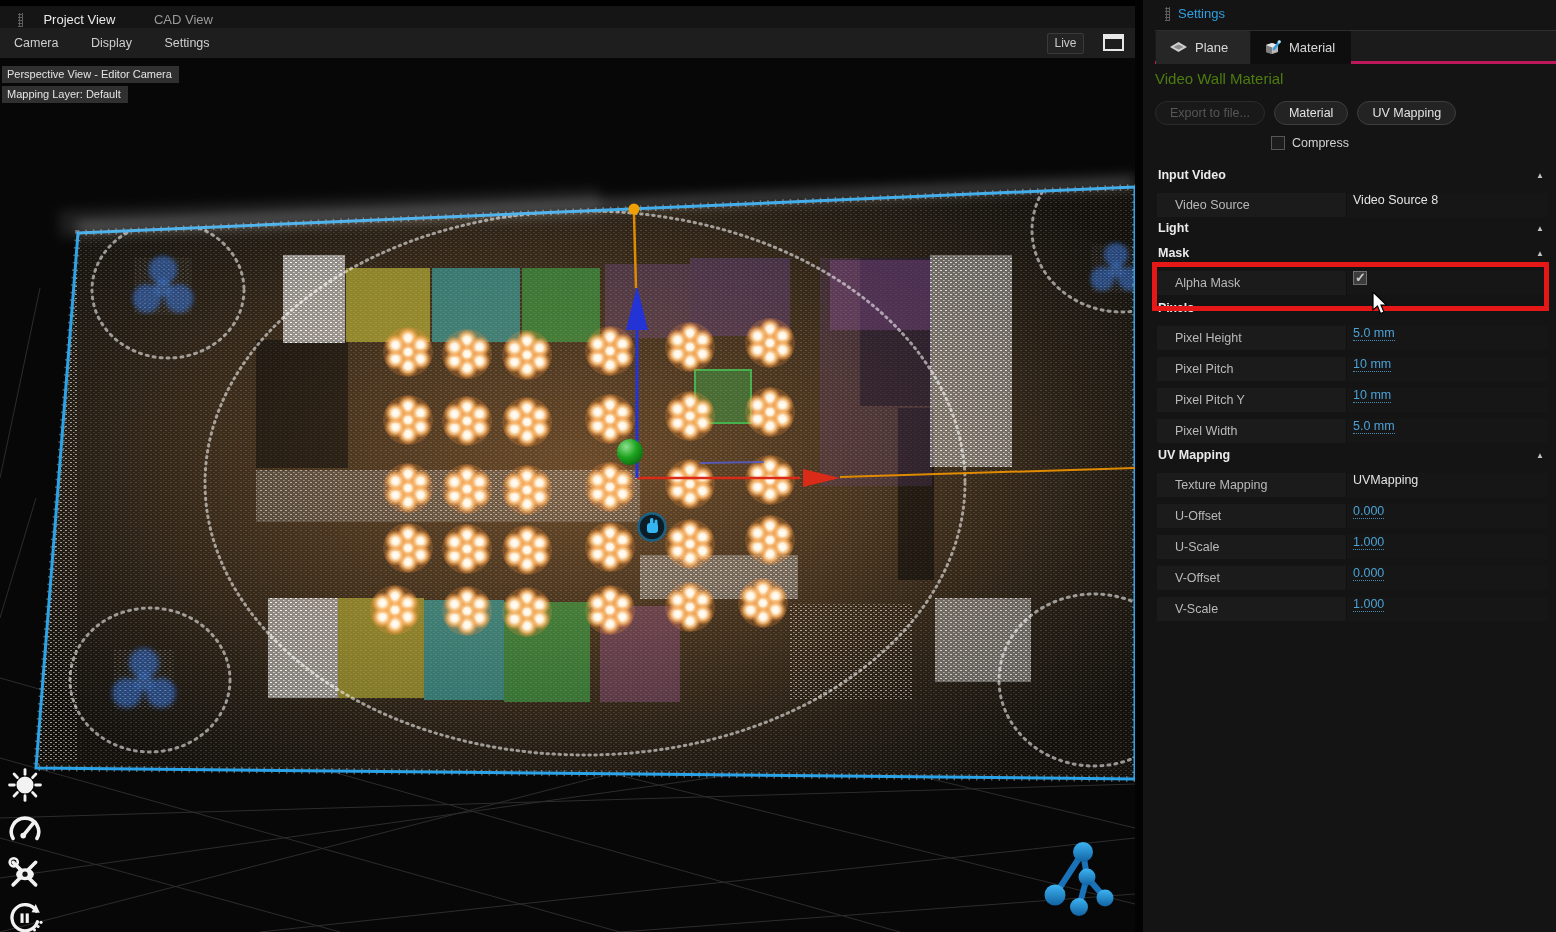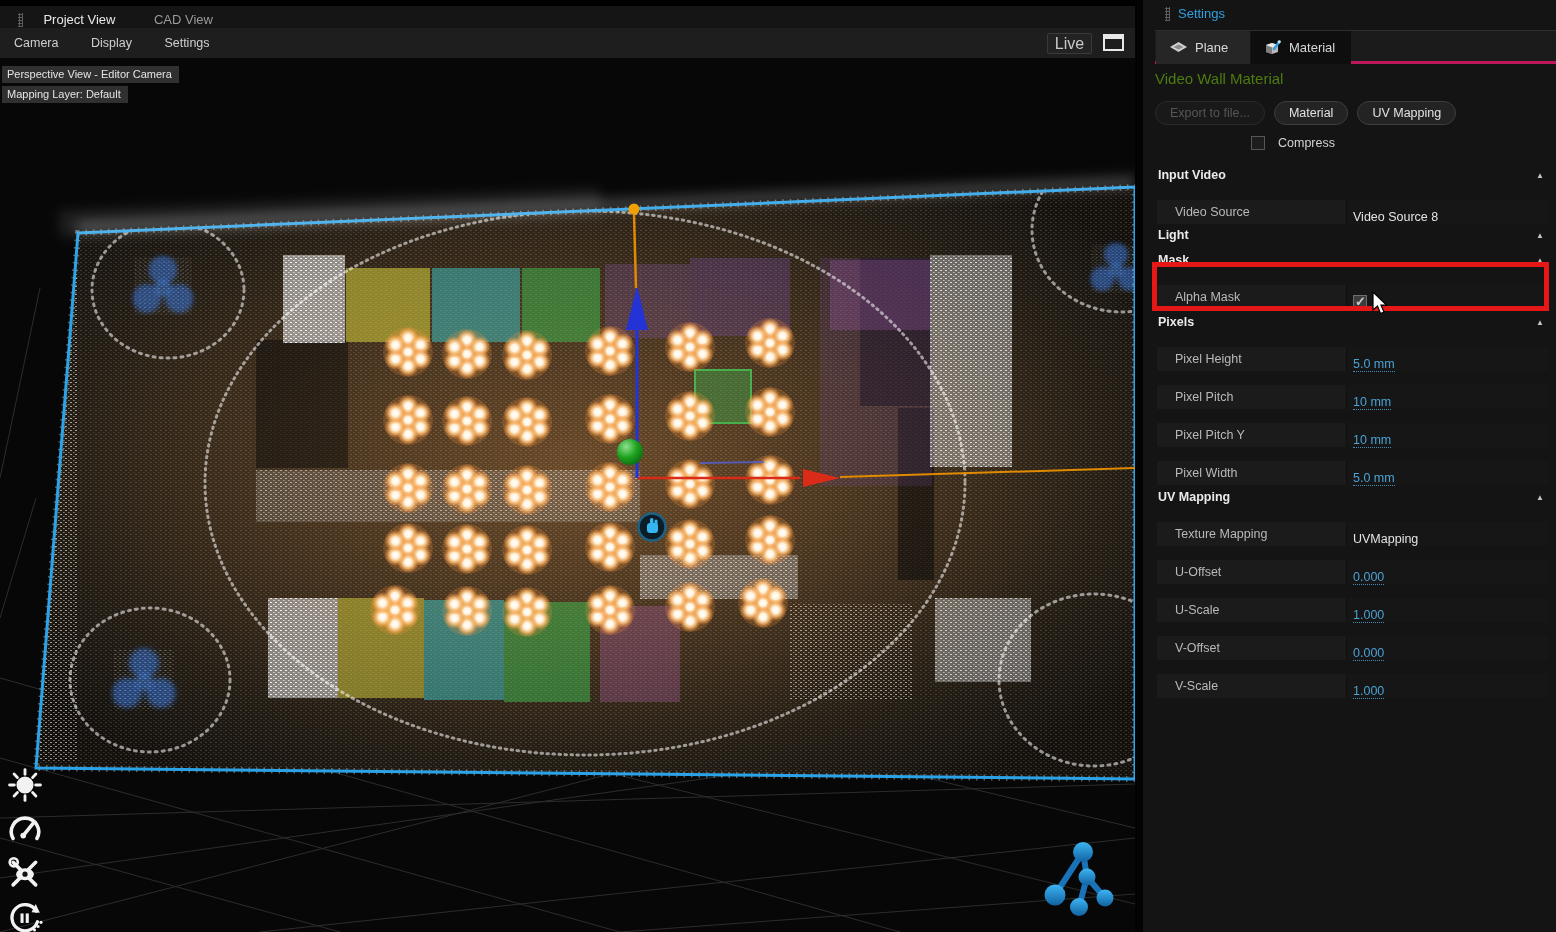--- a/index.html
+++ b/index.html
@@ -10,22 +10,22 @@
     -webkit-font-smoothing:antialiased; color:#ddd;
   }
   
   .topbar { position:absolute; left:0; top:0; width:1135px; height:28px; background:#151515;margin-top:6px; }
   .menubar { position:absolute; left:0; top:28px; width:1135px; height:30px; background:#1e1e1e; }
   .grip { display:inline-block; width:5px; height:14px; margin:0 6px 0 0; vertical-align:middle;
     background-image:radial-gradient(#6f6f6f 1px, transparent 1.2px); background-size:3px 3px; opacity:.8; }
   .vtab { display:inline-block; font-size:13px; color:#9a9a9a; padding:6px 10px 4px 10px; cursor:default; }
   .vtab.active { color:#e8e8e8; border-bottom:2px solid #dcdcdc; }
   .menu-item { display:inline-block; font-size:12.5px; color:#cfcfcf; padding:8px 14px; }
-  .live-btn { position:absolute; left:1047px; top:5px; width:45px; height:21px; background:#232323;
-    border:1px solid #3a3a3a; border-radius:2px; color:#c9c9c9; font-size:16px; text-align:center; line-height:19px; }
+  .live-btn { position:absolute; left:1047px; top:5px; width:37px; height:21px; background:#232323;
+    border:1px solid #3a3a3a; border-radius:2px; color:#c9c9c9; font-size:12px; text-align:center; line-height:19px; }
   .winmax { position:absolute; left:1103px; top:6px; width:21px; height:17px; border:2px solid #e8e8e8; border-top:5px solid #e8e8e8; background:transparent; }
   
   .viewport { position:absolute; left:0; top:58px; width:1135px; height:874px; background:#060606; overflow:hidden; }
   .ov-label { position:absolute; background:rgba(52,52,52,.92); color:#e4e4e4; font-size:11px; padding:2px 7px 3px 5px; white-space:nowrap; }
   .toolstack { position:absolute; left:6px; top:707px; width:40px; }
   .toolstack .ticon { width:38px; height:40px; opacity:.95; }
   
   .divider { position:absolute; left:1135px; top:0; width:8px; height:932px; background:#030303; }
   
   .panel { position:absolute; left:1143px; top:0; width:413px; height:932px; background:#141414; }
@@ -34,29 +34,29 @@
   .panel-head .grip { position:absolute; left:22px; top:7px; }
   .ptabs { position:absolute; left:12px; top:30px; width:100%; height:34px; background:#1b1b1b; border-top:1px solid #2e2e2e; border-bottom:3px solid #be185d; }
   .ptab { position:absolute; top:0; height:33px; display:flex; align-items:center; gap:8px; padding:0 14px; font-size:13px; color:#d8d8d8; }
   .ptab.plane { left:1px; width:95px; background:#262626; border-right:1px solid #151515; border-radius:3px 3px 0 0; }
   .ptab.material { left:96px; width:100px; background:#0e0e0e; }
   .pheading { position:absolute; left:12px; top:70px; font-size:15px; color:#4d7c0f; }
   .btnrow { position:absolute; left:12px; top:101px; display:flex; gap:9px; }
   .pbtn { height:24px; padding:0 14px; font-size:12.5px; text-align:center; line-height:22px; border-radius:12px; }
   .pbtn.disabled { color:#565656; background:#191919; border:1px solid #2a2a2a; }
   .pbtn.normal { color:#e2e2e2; background:#232323; border:1px solid #3d3d3d; }
-  .compress { position:absolute; left:108px; top:136px; display:flex; align-items:center; gap:13px; font-size:12.5px; color:#d2d2d2; }
+  .compress { position:absolute; left:128px; top:136px; display:flex; align-items:center; gap:7px; font-size:12.5px; color:#d2d2d2; }
   .cbox { width:14px; height:14px; background:#1d1d1d; border:1px solid #565656; }
   .cbox.checked { background:#3c3c3c; border:1px solid #6e6e6e; position:relative; }
   .cbox.checked::after { content:"✓"; position:absolute; left:1px; top:-2px; font-size:13px; color:#c9c9c9; font-weight:bold; }
   .sections { position:absolute; left:0; top:165px; width:100%; }
   .sec { margin:0 8px 0 14px; }
   .sec-h { height:21px; line-height:21px; font-size:12.5px; font-weight:bold; color:#eaeaea; padding-left:1px; position:relative; }
   .sec-h .caret { position:absolute; right:4px; top:0; font-size:8px; color:#c4c4c4; }
-  .prow { display:flex; height:24px; margin-top:14px; background:#161616; align-items:flex-end; }
+  .prow { display:flex; height:24px; margin-top:7px; background:#161616; align-items:flex-start; }
   .prow-label { flex:0 0 190px; padding-left:18px; font-size:12.5px; color:#b9b9b9; background:#1b1b1b; height:100%; line-height:24px; border-right:1px solid #101010; }
   .prow-value { padding-left:6px; font-size:12.5px; color:#e3e3e3; }
   .linkval { color:#4ba1d4; border-bottom:1px dotted rgba(75,161,212,.85); padding-bottom:0px; }
   .m-top1{margin-top:1px}.m-top2{margin-top:2px}.m-top3{margin-top:3px}.m-top4{margin-top:4px}
   .hl-box { position:absolute; left:9px; top:262px; width:397px; height:49px; border:5px solid #e61717; z-index:6; pointer-events:none; }
   .cursor { position:absolute; left:1372px; top:292px; z-index:9; }
 </style>
 </head>
 <body>
 

